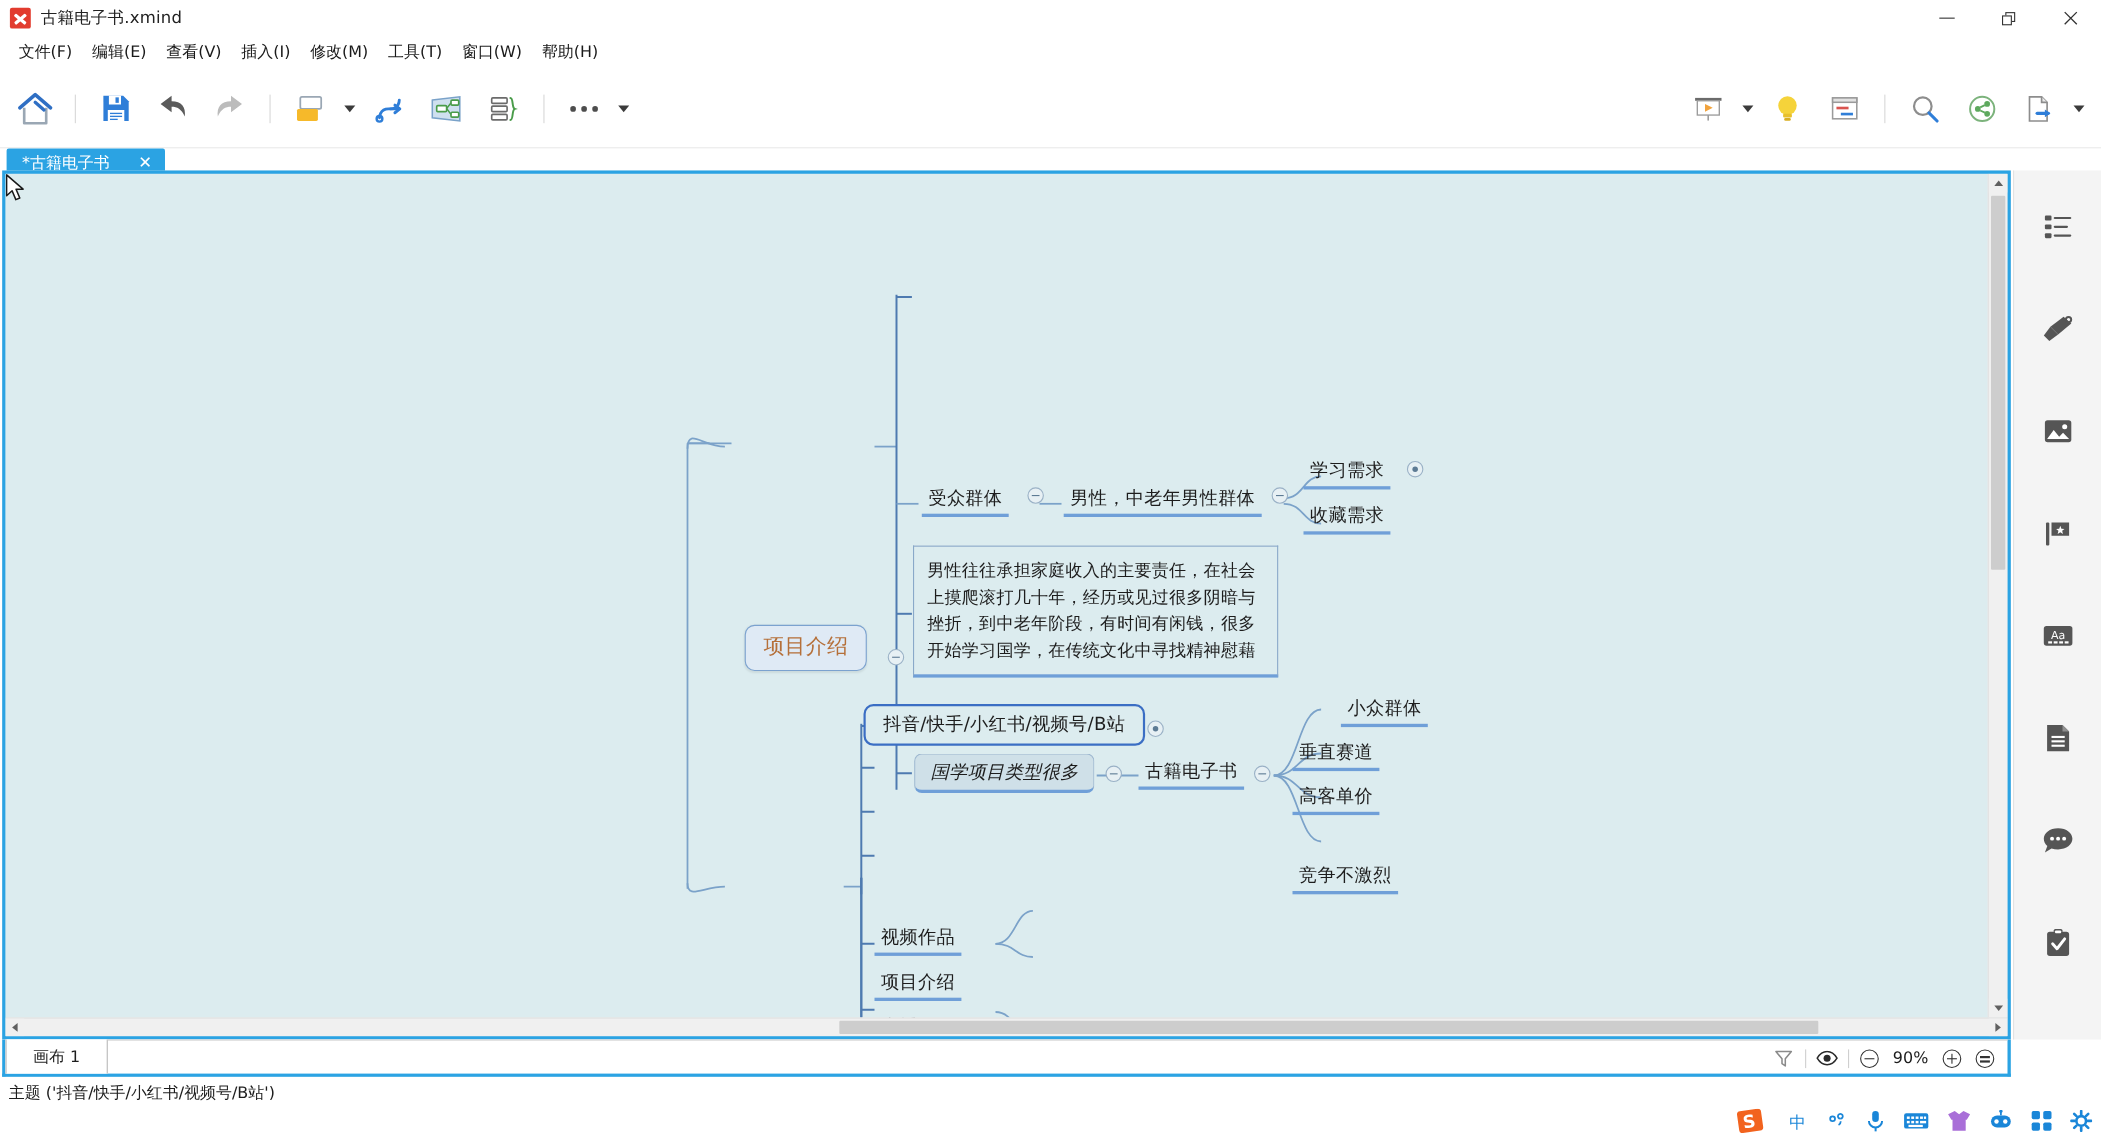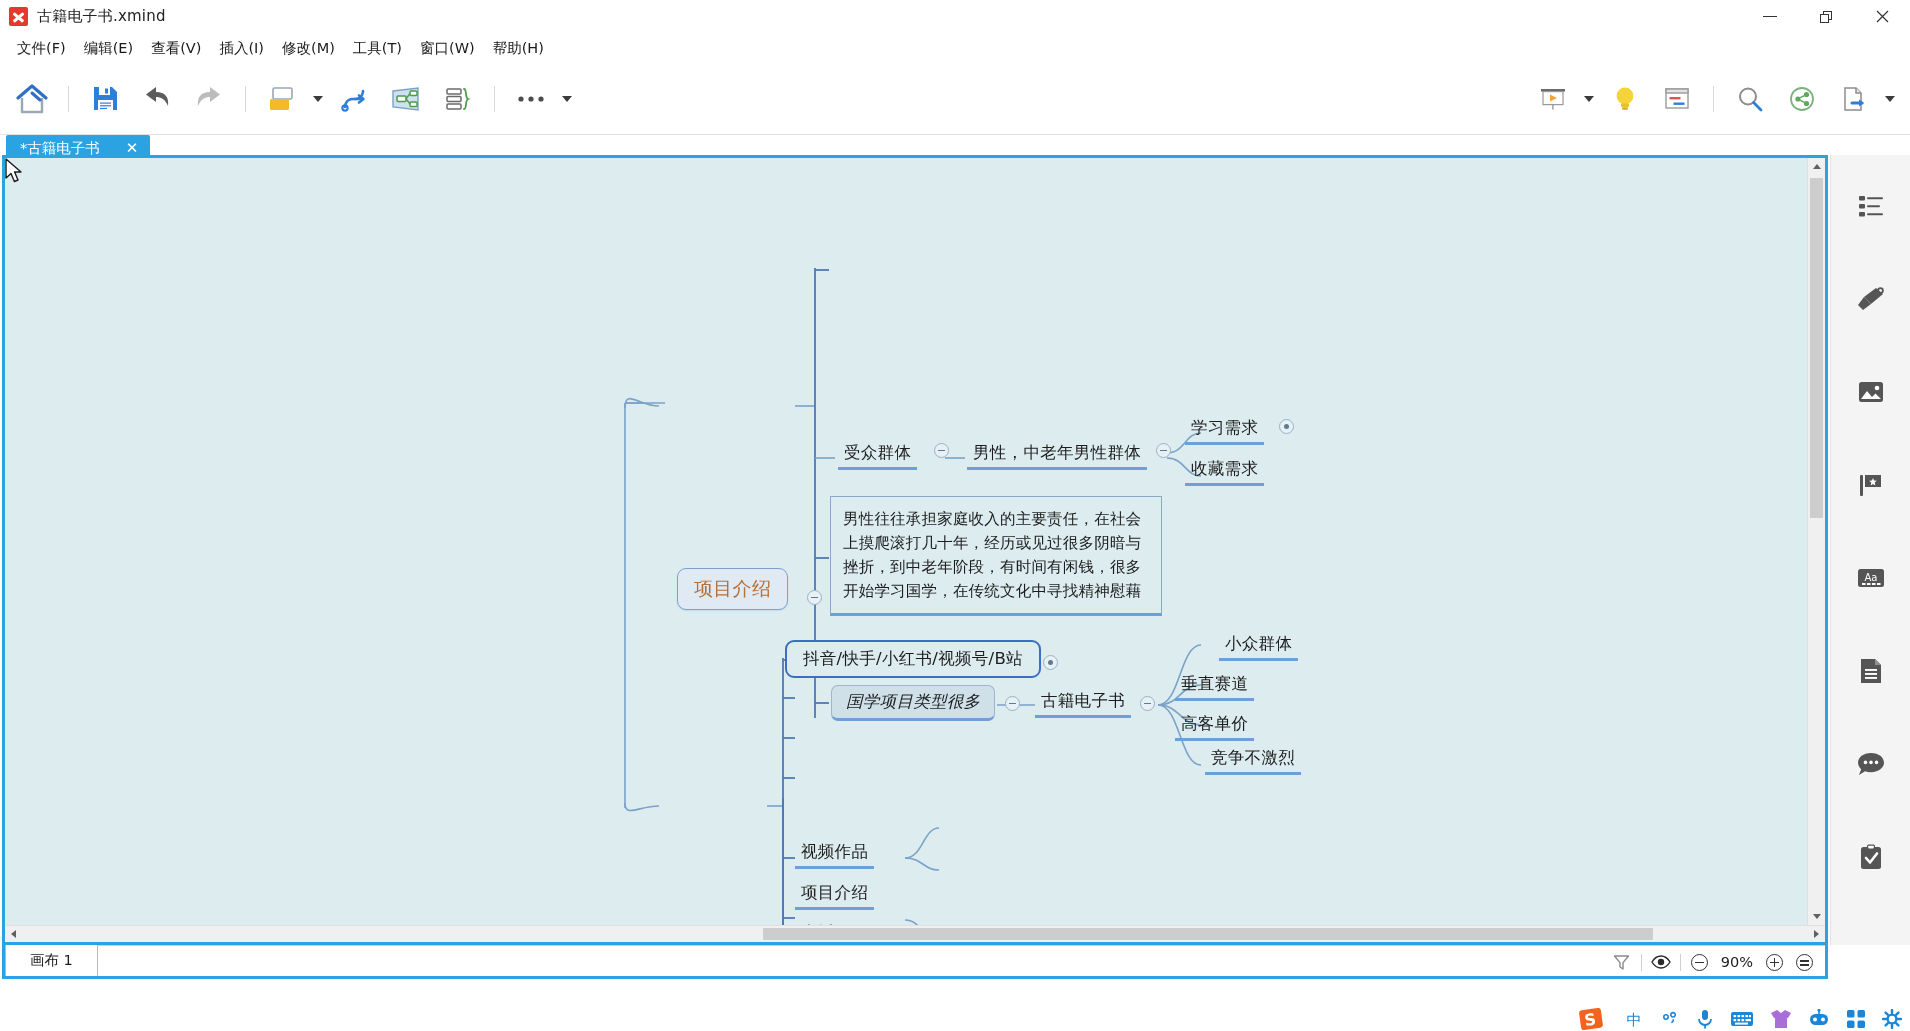--- a/index.html
+++ b/index.html
@@ -494,21 +494,21 @@
         <div class="node main" style="left:672px; top:410px;">项目介绍</div>
         <div class="toggle" style="left:802px; top:432px;">
             <span class="bar"></span>
           </div>
 
         <div class="node note" style="left:825px; top:338px; width:332px;">男性往往承担家庭收入的主要责任，在社会上摸爬滚打几十年，经历或见过很多阴暗与挫折，到中老年阶段，有时间有闲钱，很多开始学习国学，在传统文化中寻找精神慰藉</div>
 
         <div class="node underlined" style="left:1170px; top:474px;margin-left:44px;">小众群体</div>
         <div class="node underlined" style="left:1170px; top:514px;">垂直赛道</div>
         <div class="node underlined" style="left:1170px; top:554px;">高客单价</div>
-        <div class="node underlined" style="left:1170px; top:588px;margin-left:30px;">竞争不激烈</div>
+        <div class="node underlined" style="left:1170px; top:626px;">竞争不激烈</div>
 
         <div class="node boxed-sel" style="left:826px; top:527px;font-style:italic;">国学项目类型很多</div>
         <div class="toggle" style="left:1000px; top:538px;">
             <span class="bar"></span>
           </div>
 
         <div class="node underlined" style="left:1030px; top:531px;">古籍电子书</div>
         <div class="toggle" style="left:1135px; top:538px;">
             <span class="bar"></span>
           </div>
@@ -649,20 +649,23 @@
       </div>
       <div class="zg-btn">
         <span class="circ">
             <i class="h2"></i>
             <i class="h3"></i>
           </span>
       </div>
     </div>
   </div>
 
+  <div class="statusbar">
+    <div class="status-text">主题 ('抖音/快手/小红书/视频号/B站')</div>
+  </div>
 
   <div class="ime">
     <div class="ime-item">
       <svg width="30" height="22" viewBox="0 0 30 22">
         <rect x="2" y="1" width="22" height="20" rx="3" fill="#f2631e" transform="rotate(-8 13 11)"></rect>
         <text x="12" y="17" font-family="DejaVu Sans, sans-serif" font-size="16" font-weight="bold" fill="#fff" text-anchor="middle" transform="rotate(-8 13 11)">S</text>
       </svg>
     </div>
     <div class="ime-item">
       <svg width="20" height="20" viewBox="0 0 20 20">

